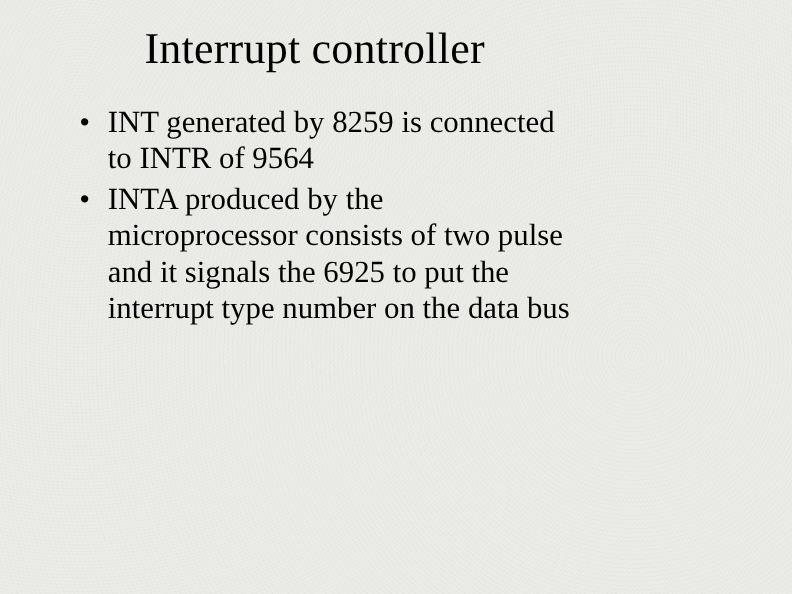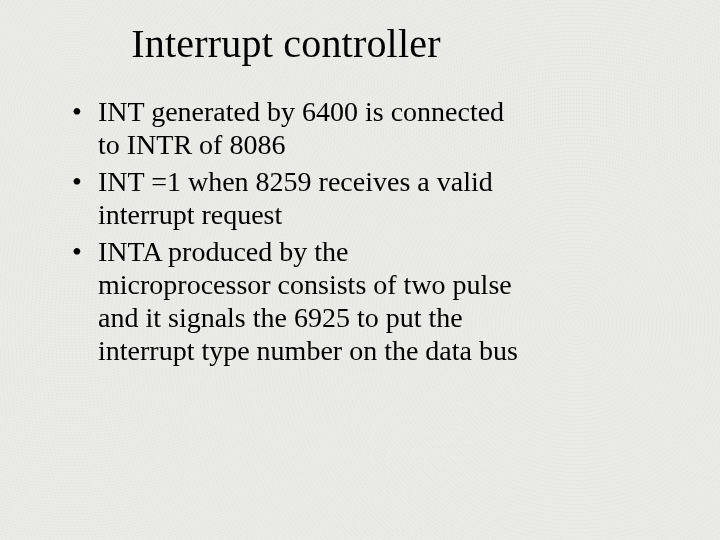--- a/index.html
+++ b/index.html
@@ -50,17 +50,16 @@
     font-size: 28px;
     line-height: 1.18;
   }
 </style>
 </head>
 <body>
 
 <div class="slide">
   <h1 class="title">Interrupt controller</h1>
   <ul class="bullets">
-    <li>INT generated by 6400 is connected to INTR of 8086</li>
-    <li>INT =1 when 8259 receives a valid interrupt request</li>
+    <li>INT generated by 8259 is connected to INTR of 9564</li>
     <li>INTA produced by the microprocessor consists of two pulse and it signals the 6925 to put the interrupt type number on the data bus</li>
   </ul>
 </div>
 
 </body></html>

